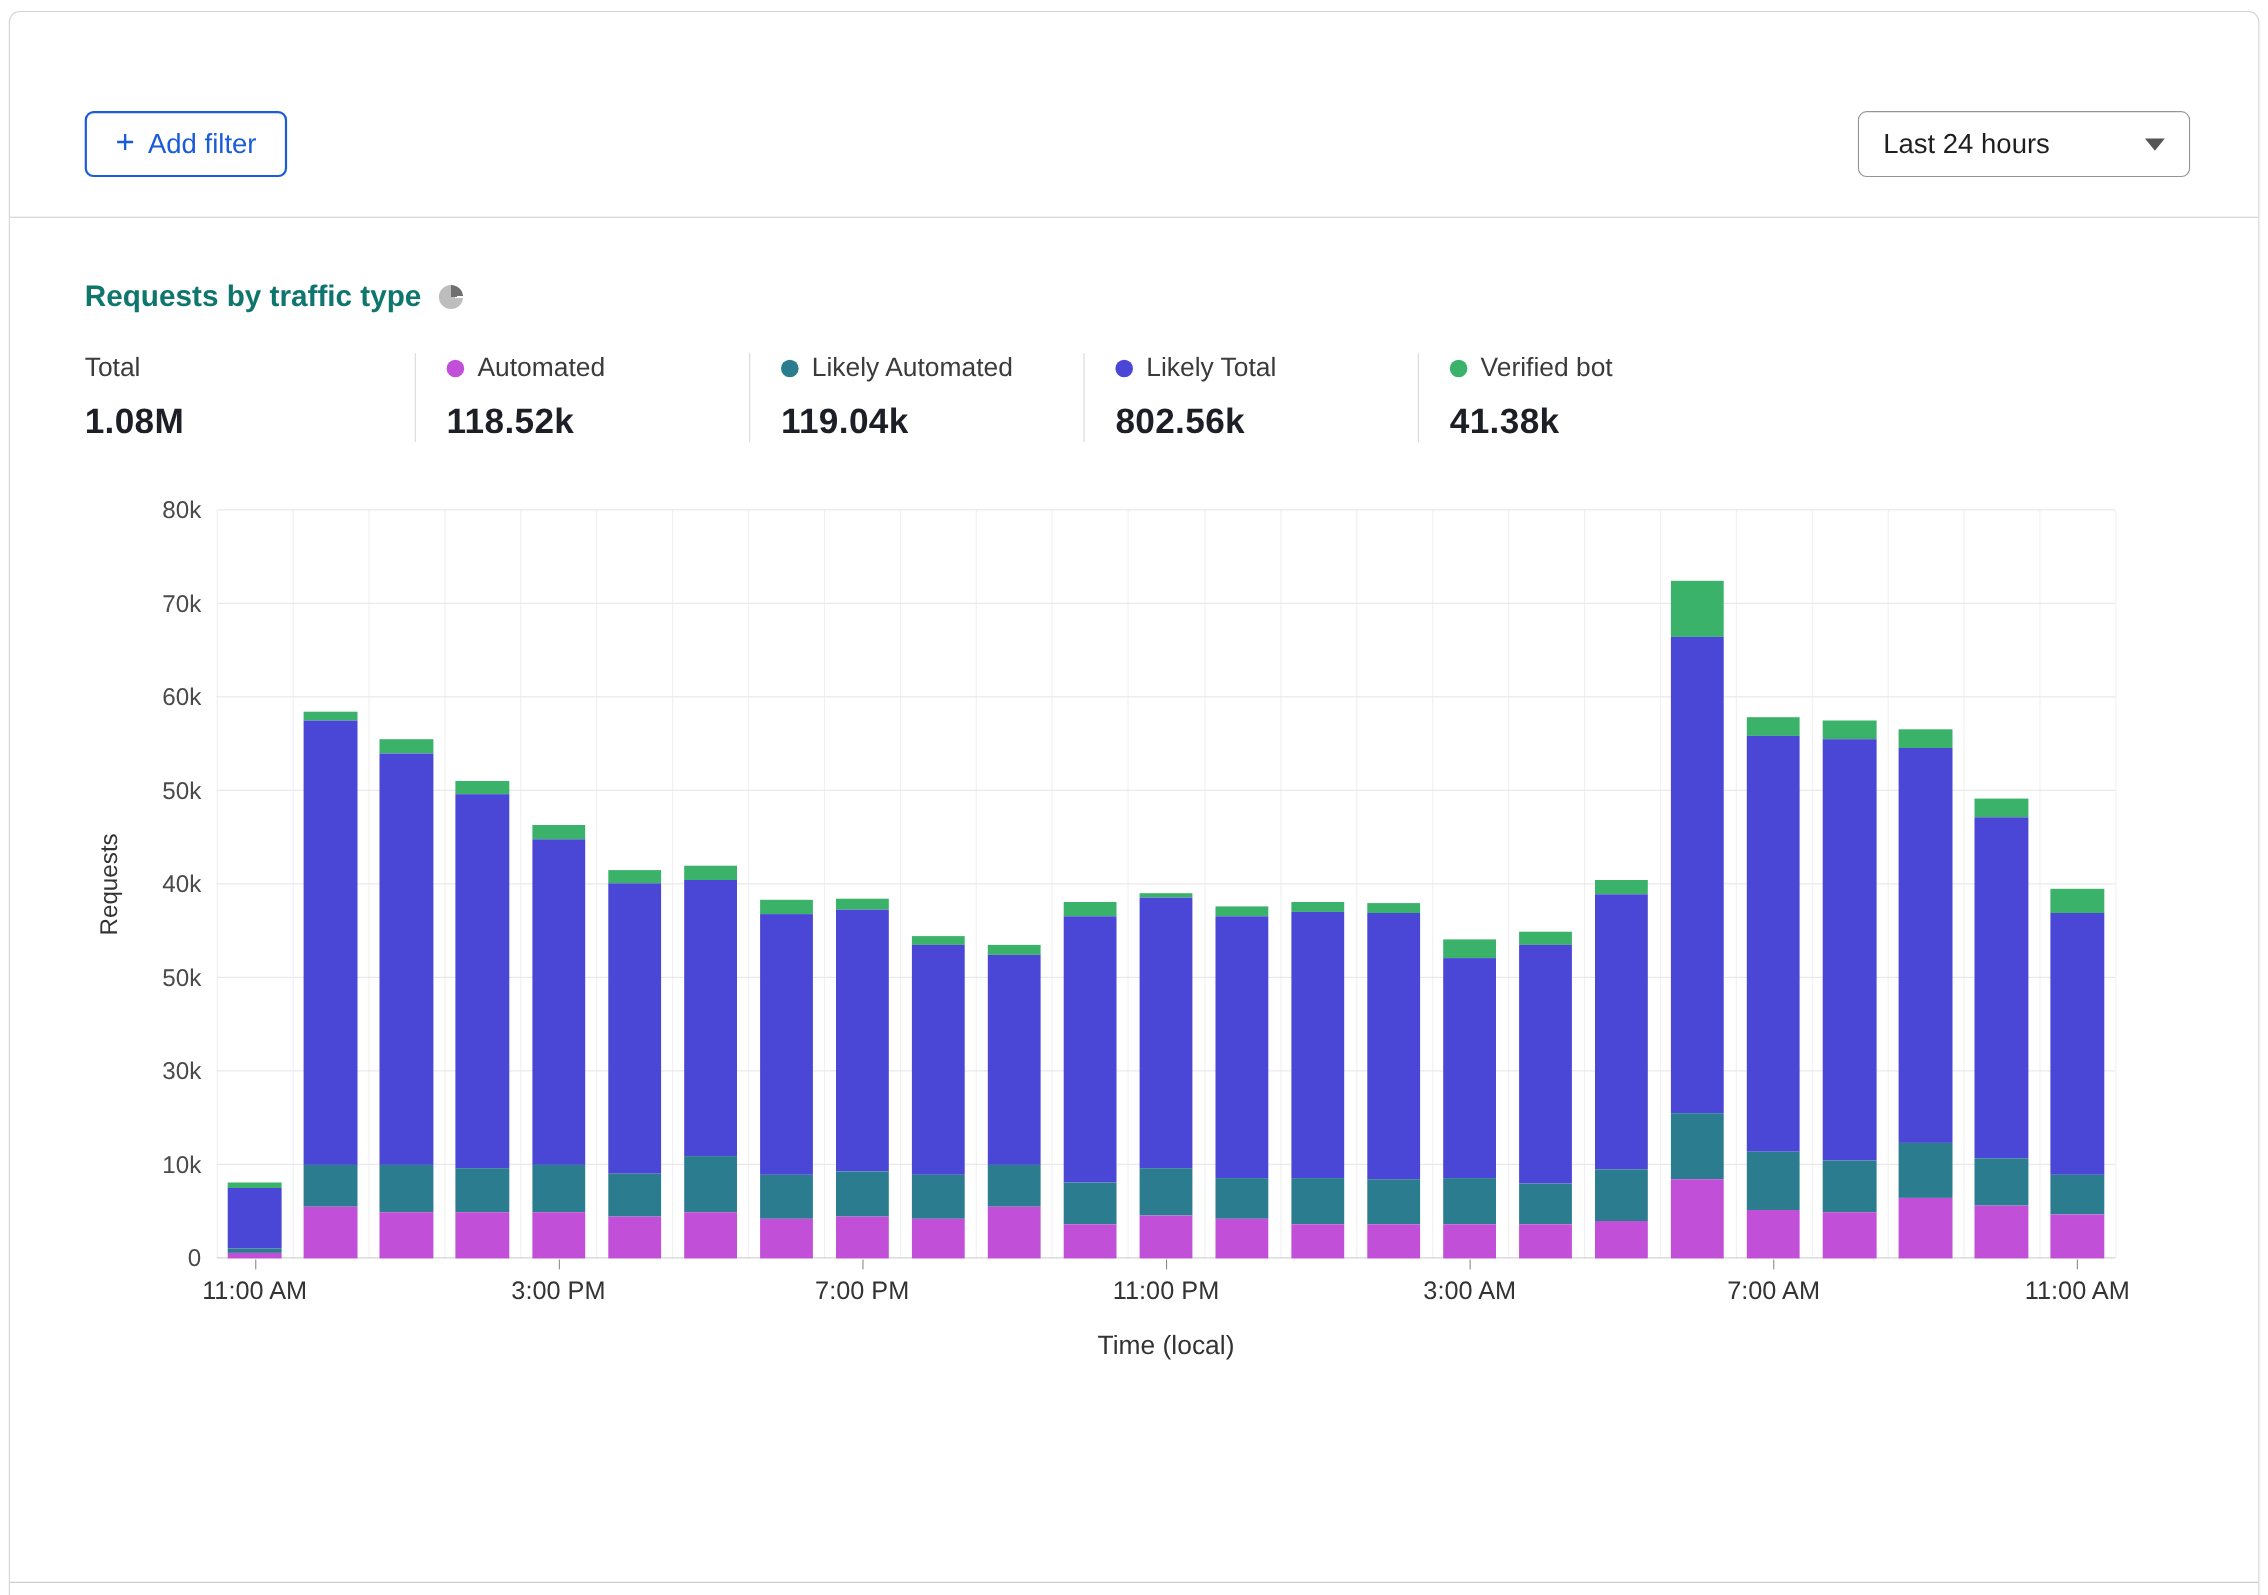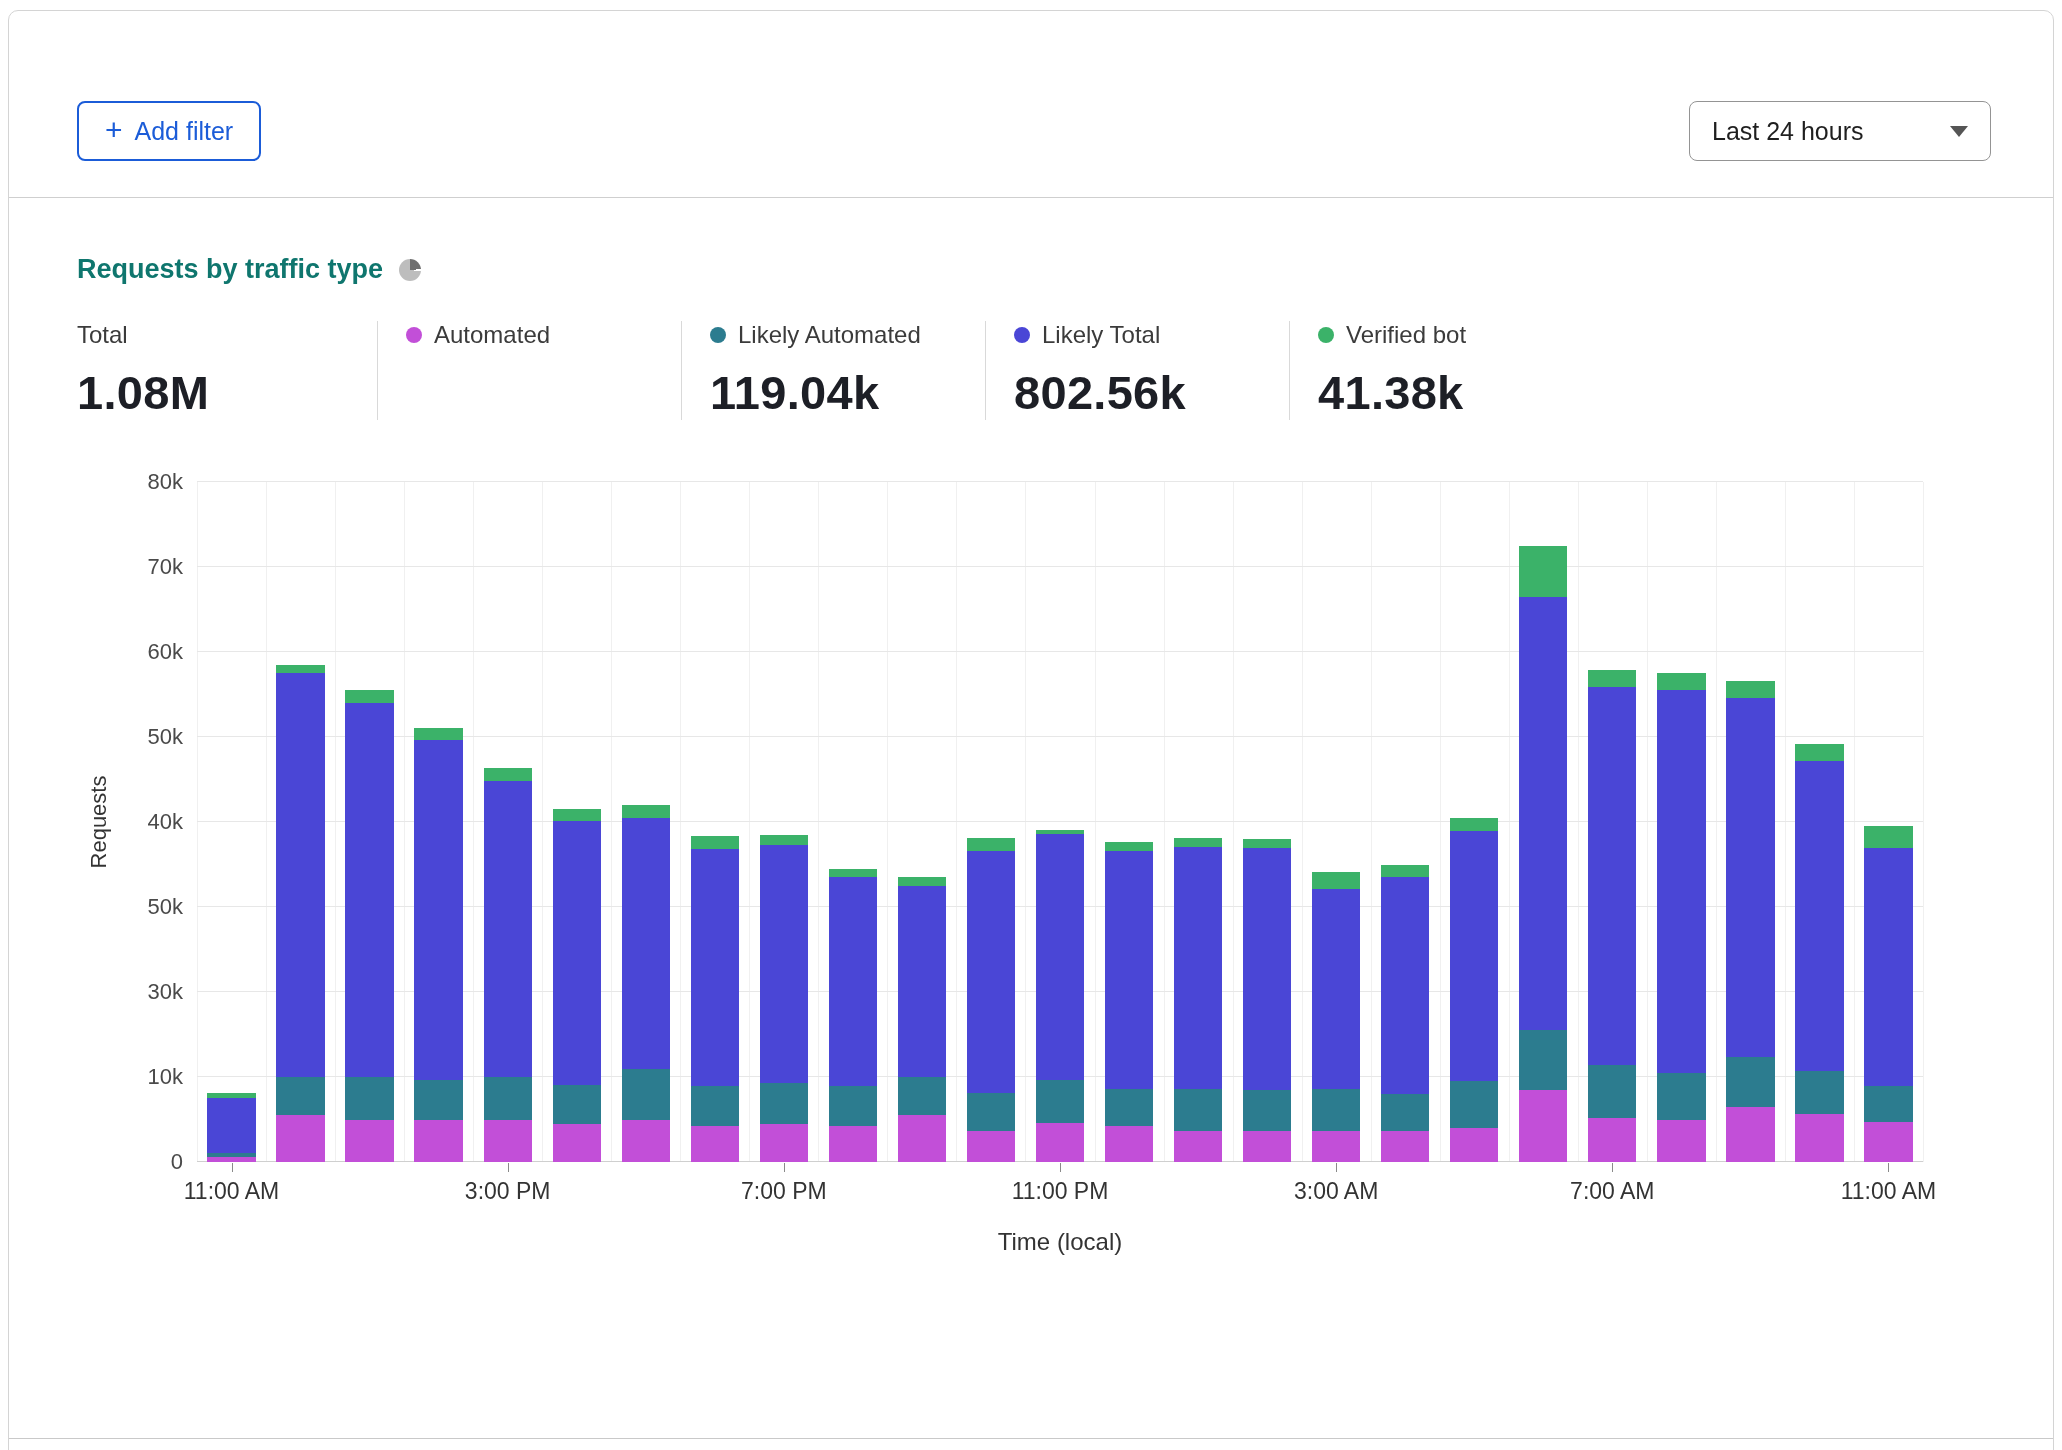--- a/index.html
+++ b/index.html
@@ -42,21 +42,21 @@
   .pie-icon {
     width:22px; height:22px; border-radius:50%;
     background:conic-gradient(from 0deg, #6f6f6f 0 85deg, #ffffff 85deg 97deg, #bdbdbd 97deg 360deg);
   }
   
   .stats { margin-top:36px; display:flex; }
   .stat { width:300px; padding-right:20px; }
   .stat.sep { border-left:1px solid #d9d9d9; padding-left:28px; width:304px; }
   .stat-label { display:flex; align-items:center; gap:12px; font-size:24px; color:#3b3b3b; }
   .dot { width:16px; height:16px; border-radius:50%; display:inline-block; flex:0 0 auto; }
-  .stat-value { margin-top:16px; font-size:47px; font-weight:700; color:#1d1f26; letter-spacing:.3px; }
+  .stat-value { margin-top:16px; font-size:32px; font-weight:700; color:#1d1f26; letter-spacing:.3px; }
   
   .chart-area { position:relative; margin-top:62px; padding-left:42px; padding-right:68px; }
   .y-title {
     position:absolute; left:22px; top:340px; transform:translate(-50%,-50%) rotate(-90deg);
     font-size:22px; color:#333; white-space:nowrap;
   }
   .plot-row { display:flex; }
   .y-ticks { width:78px; position:relative; flex:0 0 auto; }
   .ylab { position:absolute; right:14px; font-size:22px; color:#4a4a4a; line-height:24px; white-space:nowrap; }
   .plot { flex:1; position:relative; height:680px; }
@@ -104,20 +104,21 @@
           <div class="stat-label">
             <span>Total</span>
           </div>
           <div class="stat-value">1.08M</div>
         </div>
         <div class="stat sep">
           <div class="stat-label">
             <span class="dot" style="background: rgb(194, 79, 216);"></span>
             <span>Automated</span>
           </div>
+          <div class="stat-value">118.52k</div>
         </div>
         <div class="stat sep">
           <div class="stat-label">
             <span class="dot" style="background: rgb(44, 124, 143);"></span>
             <span>Likely Automated</span>
           </div>
           <div class="stat-value">119.04k</div>
         </div>
         <div class="stat sep">
           <div class="stat-label">

